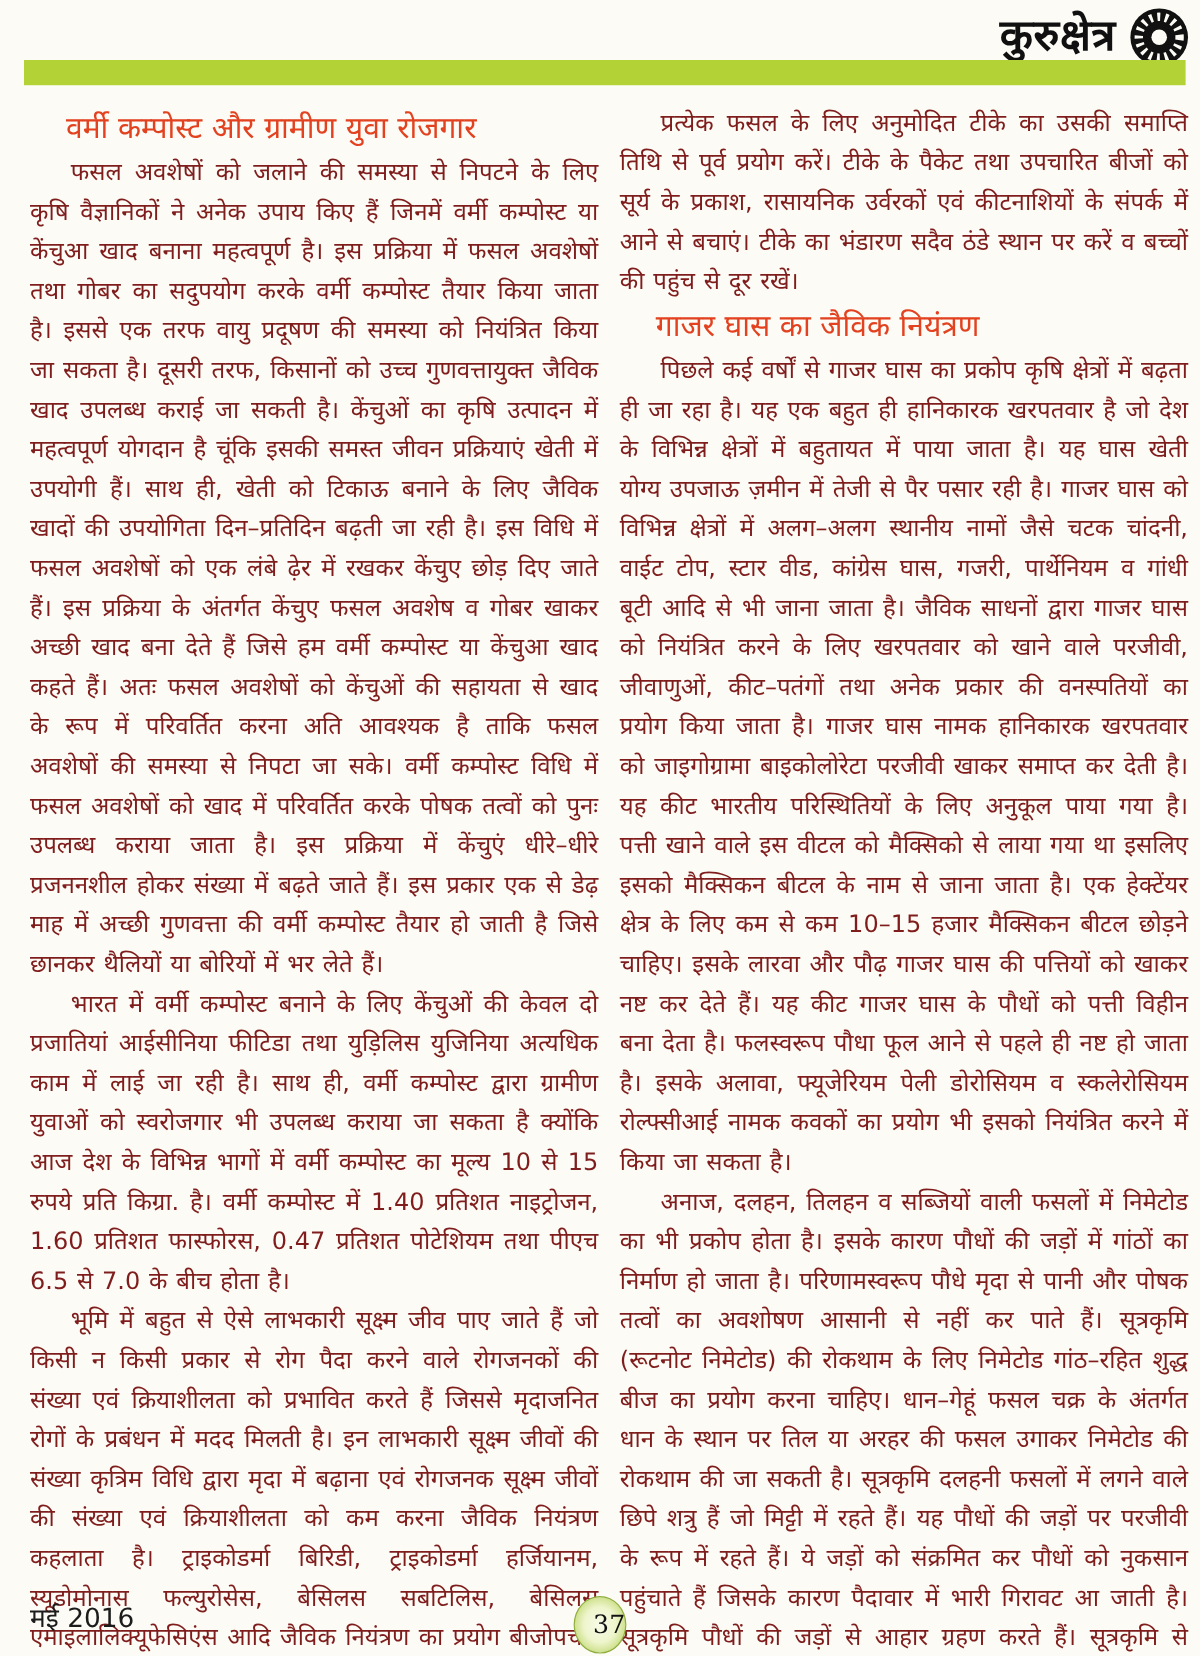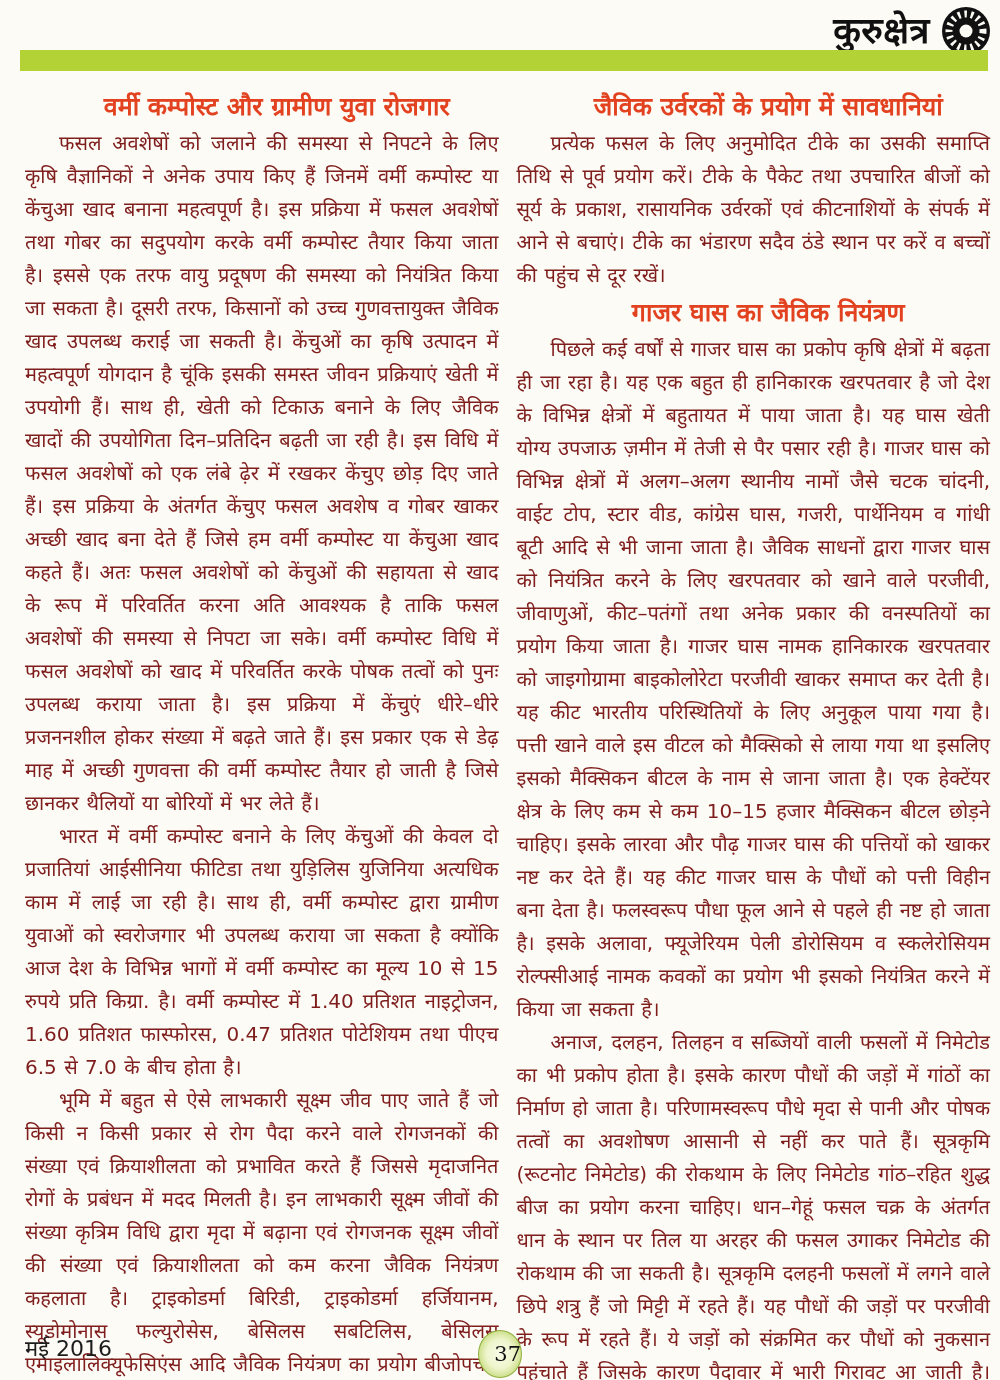--- a/index.html
+++ b/index.html
@@ -31,24 +31,23 @@
   }
   
   .columns {
     position: absolute; top: 86px; left: 25px; right: 10px; bottom: 70px;
     display: flex; gap: 18px;
   }
   .col { flex: 1 1 0; min-width: 0; }
   .section-heading {
     margin: 4px 0 3px 0;
     padding-left: 30px;
-    font-size: 25px; font-weight: bold;
+    font-size: 25px; font-weight: normal;
     color: #e2421f;
     line-height: 34px;
-    text-align: center;
   }
   .col p {
     margin: 0;
     text-align: justify;
     text-indent: 34px;
     font-size: 20px;
     line-height: 33px;
     color: #7f1d1d;
     word-spacing: 1px;
   }
@@ -96,21 +95,20 @@
         <p>फसल अवशेषों को जलाने की समस्या से निपटने के लिए कृषि वैज्ञानिकों ने अनेक उपाय किए हैं जिनमें वर्मी कम्पोस्ट या केंचुआ खाद बनाना महत्वपूर्ण है। इस प्रक्रिया में फसल अवशेषों तथा गोबर का सदुपयोग करके वर्मी कम्पोस्ट तैयार किया जाता है। इससे एक तरफ वायु प्रदूषण की समस्या को नियंत्रित किया जा सकता है। दूसरी तरफ, किसानों को उच्च गुणवत्तायुक्त जैविक खाद उपलब्ध कराई जा सकती है। केंचुओं का कृषि उत्पादन में महत्वपूर्ण योगदान है चूंकि इसकी समस्त जीवन प्रक्रियाएं खेती में उपयोगी हैं। साथ ही, खेती को टिकाऊ बनाने के लिए जैविक खादों की उपयोगिता दिन–प्रतिदिन बढ़ती जा रही है। इस विधि में फसल अवशेषों को एक लंबे ढ़ेर में रखकर केंचुए छोड़ दिए जाते हैं। इस प्रक्रिया के अंतर्गत केंचुए फसल अवशेष व गोबर खाकर अच्छी खाद बना देते हैं जिसे हम वर्मी कम्पोस्ट या केंचुआ खाद कहते हैं। अतः फसल अवशेषों को केंचुओं की सहायता से खाद के रूप में परिवर्तित करना अति आवश्यक है ताकि फसल अवशेषों की समस्या से निपटा जा सके। वर्मी कम्पोस्ट विधि में फसल अवशेषों को खाद में परिवर्तित करके पोषक तत्वों को पुनः उपलब्ध कराया जाता है। इस प्रक्रिया में केंचुएं धीरे–धीरे प्रजननशील होकर संख्या में बढ़ते जाते हैं। इस प्रकार एक से डेढ़ माह में अच्छी गुणवत्ता की वर्मी कम्पोस्ट तैयार हो जाती है जिसे छानकर थैलियों या बोरियों में भर लेते हैं।</p>
         <p>भारत में वर्मी कम्पोस्ट बनाने के लिए केंचुओं की केवल दो प्रजातियां आईसीनिया फीटिडा तथा युड़िलिस युजिनिया अत्यधिक काम में लाई जा रही है। साथ ही, वर्मी कम्पोस्ट द्वारा ग्रामीण युवाओं को स्वरोजगार भी उपलब्ध कराया जा सकता है क्योंकि आज देश के विभिन्न भागों में वर्मी कम्पोस्ट का मूल्य 10 से 15 रुपये प्रति किग्रा. है। वर्मी कम्पोस्ट में 1.40 प्रतिशत नाइट्रोजन, 1.60 प्रतिशत फास्फोरस, 0.47 प्रतिशत पोटेशियम तथा पीएच 6.5 से 7.0 के बीच होता है।</p>
       </section>
       <section>
         <p>भूमि में बहुत से ऐसे लाभकारी सूक्ष्म जीव पाए जाते हैं जो किसी न किसी प्रकार से रोग पैदा करने वाले रोगजनकों की संख्या एवं क्रियाशीलता को प्रभावित करते हैं जिससे मृदाजनित रोगों के प्रबंधन में मदद मिलती है। इन लाभकारी सूक्ष्म जीवों की संख्या कृत्रिम विधि द्वारा मृदा में बढ़ाना एवं रोगजनक सूक्ष्म जीवों की संख्या एवं क्रियाशीलता को कम करना जैविक नियंत्रण कहलाता है। ट्राइकोडर्मा बिरिडी, ट्राइकोडर्मा हर्जियानम, स्यूडोमोनास फल्युरोसेस, बेसिलस सबटिलिस, बेसिलस एमाइलालिक्यूफेसिएंस आदि जैविक नियंत्रण का प्रयोग बीजोपचार के लिए किया जा सकता है। बीज उपचार के लिए 10 ग्राम जैव नियंत्रण को प्रति कि.ग्रा. बीज की दर से प्रयोग किया जा सकता है।</p>
       </section>
     </div>
 
     <div class="col">
       <section>
-        <h2 class="section-heading">जैविक उर्वरकों के प्रयोग में सावधानियां</h2>
         <p>प्रत्येक फसल के लिए अनुमोदित टीके का उसकी समाप्ति तिथि से पूर्व प्रयोग करें। टीके के पैकेट तथा उपचारित बीजों को सूर्य के प्रकाश, रासायनिक उर्वरकों एवं कीटनाशियों के संपर्क में आने से बचाएं। टीके का भंडारण सदैव ठंडे स्थान पर करें व बच्चों की पहुंच से दूर रखें।</p>
       </section>
       <section>
         <h2 class="section-heading">गाजर घास का जैविक नियंत्रण</h2>
         <p>पिछले कई वर्षों से गाजर घास का प्रकोप कृषि क्षेत्रों में बढ़ता ही जा रहा है। यह एक बहुत ही हानिकारक खरपतवार है जो देश के विभिन्न क्षेत्रों में बहुतायत में पाया जाता है। यह घास खेती योग्य उपजाऊ ज़मीन में तेजी से पैर पसार रही है। गाजर घास को विभिन्न क्षेत्रों में अलग–अलग स्थानीय नामों जैसे चटक चांदनी, वाईट टोप, स्टार वीड, कांग्रेस घास, गजरी, पार्थेनियम व गांधी बूटी आदि से भी जाना जाता है। जैविक साधनों द्वारा गाजर घास को नियंत्रित करने के लिए खरपतवार को खाने वाले परजीवी, जीवाणुओं, कीट–पतंगों तथा अनेक प्रकार की वनस्पतियों का प्रयोग किया जाता है। गाजर घास नामक हानिकारक खरपतवार को जाइगोग्रामा बाइकोलोरेटा परजीवी खाकर समाप्त कर देती है। यह कीट भारतीय परिस्थितियों के लिए अनुकूल पाया गया है। पत्ती खाने वाले इस वीटल को मैक्सिको से लाया गया था इसलिए इसको मैक्सिकन बीटल के नाम से जाना जाता है। एक हेक्टेंयर क्षेत्र के लिए कम से कम 10–15 हजार मैक्सिकन बीटल छोड़ने चाहिए। इसके लारवा और पौढ़ गाजर घास की पत्तियों को खाकर नष्ट कर देते हैं। यह कीट गाजर घास के पौधों को पत्ती विहीन बना देता है। फलस्वरूप पौधा फूल आने से पहले ही नष्ट हो जाता है। इसके अलावा, फ्यूजेरियम पेली डोरोसियम व स्कलेरोसियम रोल्फ्सीआई नामक कवकों का प्रयोग भी इसको नियंत्रित करने में किया जा सकता है।</p>
       </section>
       <section>
         <p>अनाज, दलहन, तिलहन व सब्जियों वाली फसलों में निमेटोड का भी प्रकोप होता है। इसके कारण पौधों की जड़ों में गांठों का निर्माण हो जाता है। परिणामस्वरूप पौधे मृदा से पानी और पोषक तत्वों का अवशोषण आसानी से नहीं कर पाते हैं। सूत्रकृमि (रूटनोट निमेटोड) की रोकथाम के लिए निमेटोड गांठ–रहित शुद्ध बीज का प्रयोग करना चाहिए। धान–गेहूं फसल चक्र के अंतर्गत धान के स्थान पर तिल या अरहर की फसल उगाकर निमेटोड की रोकथाम की जा सकती है। सूत्रकृमि दलहनी फसलों में लगने वाले छिपे शत्रु हैं जो मिट्टी में रहते हैं। यह पौधों की जड़ों पर परजीवी के रूप में रहते हैं। ये जड़ों को संक्रमित कर पौधों को नुकसान पहुंचाते हैं जिसके कारण पैदावार में भारी गिरावट आ जाती है। सूत्रकृमि पौधों की जड़ों से आहार ग्रहण करते हैं। सूत्रकृमि से प्रभावित पौधे पीले पड़ जाते हैं, पत्तियों का आकार छोटा तथा सिकुड़ी हुई, जड़ें ठूंठदार, छोटी, मोटी व गांठदार हो</p>
       </section>
     </div>

